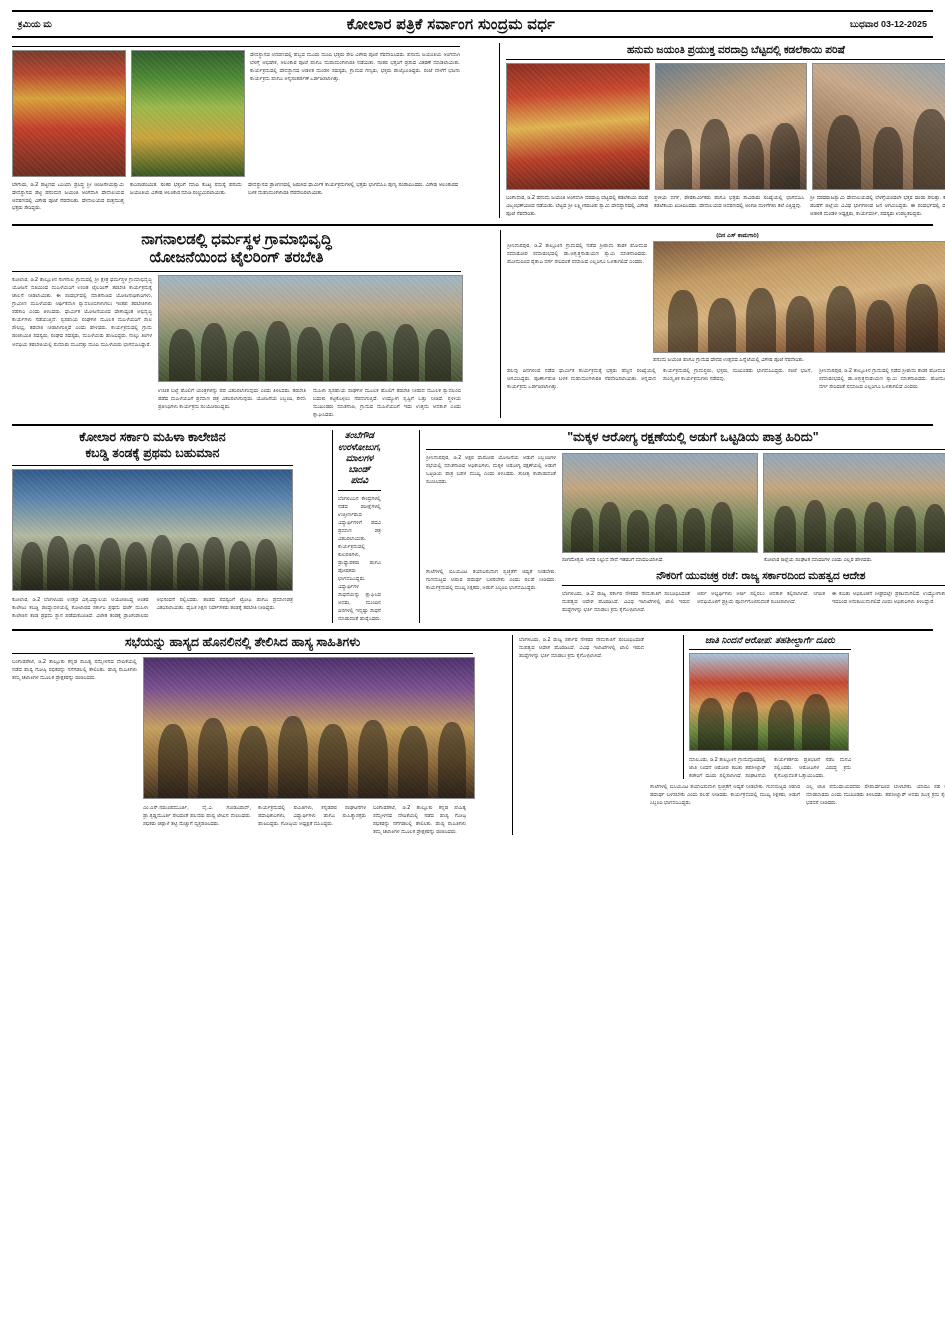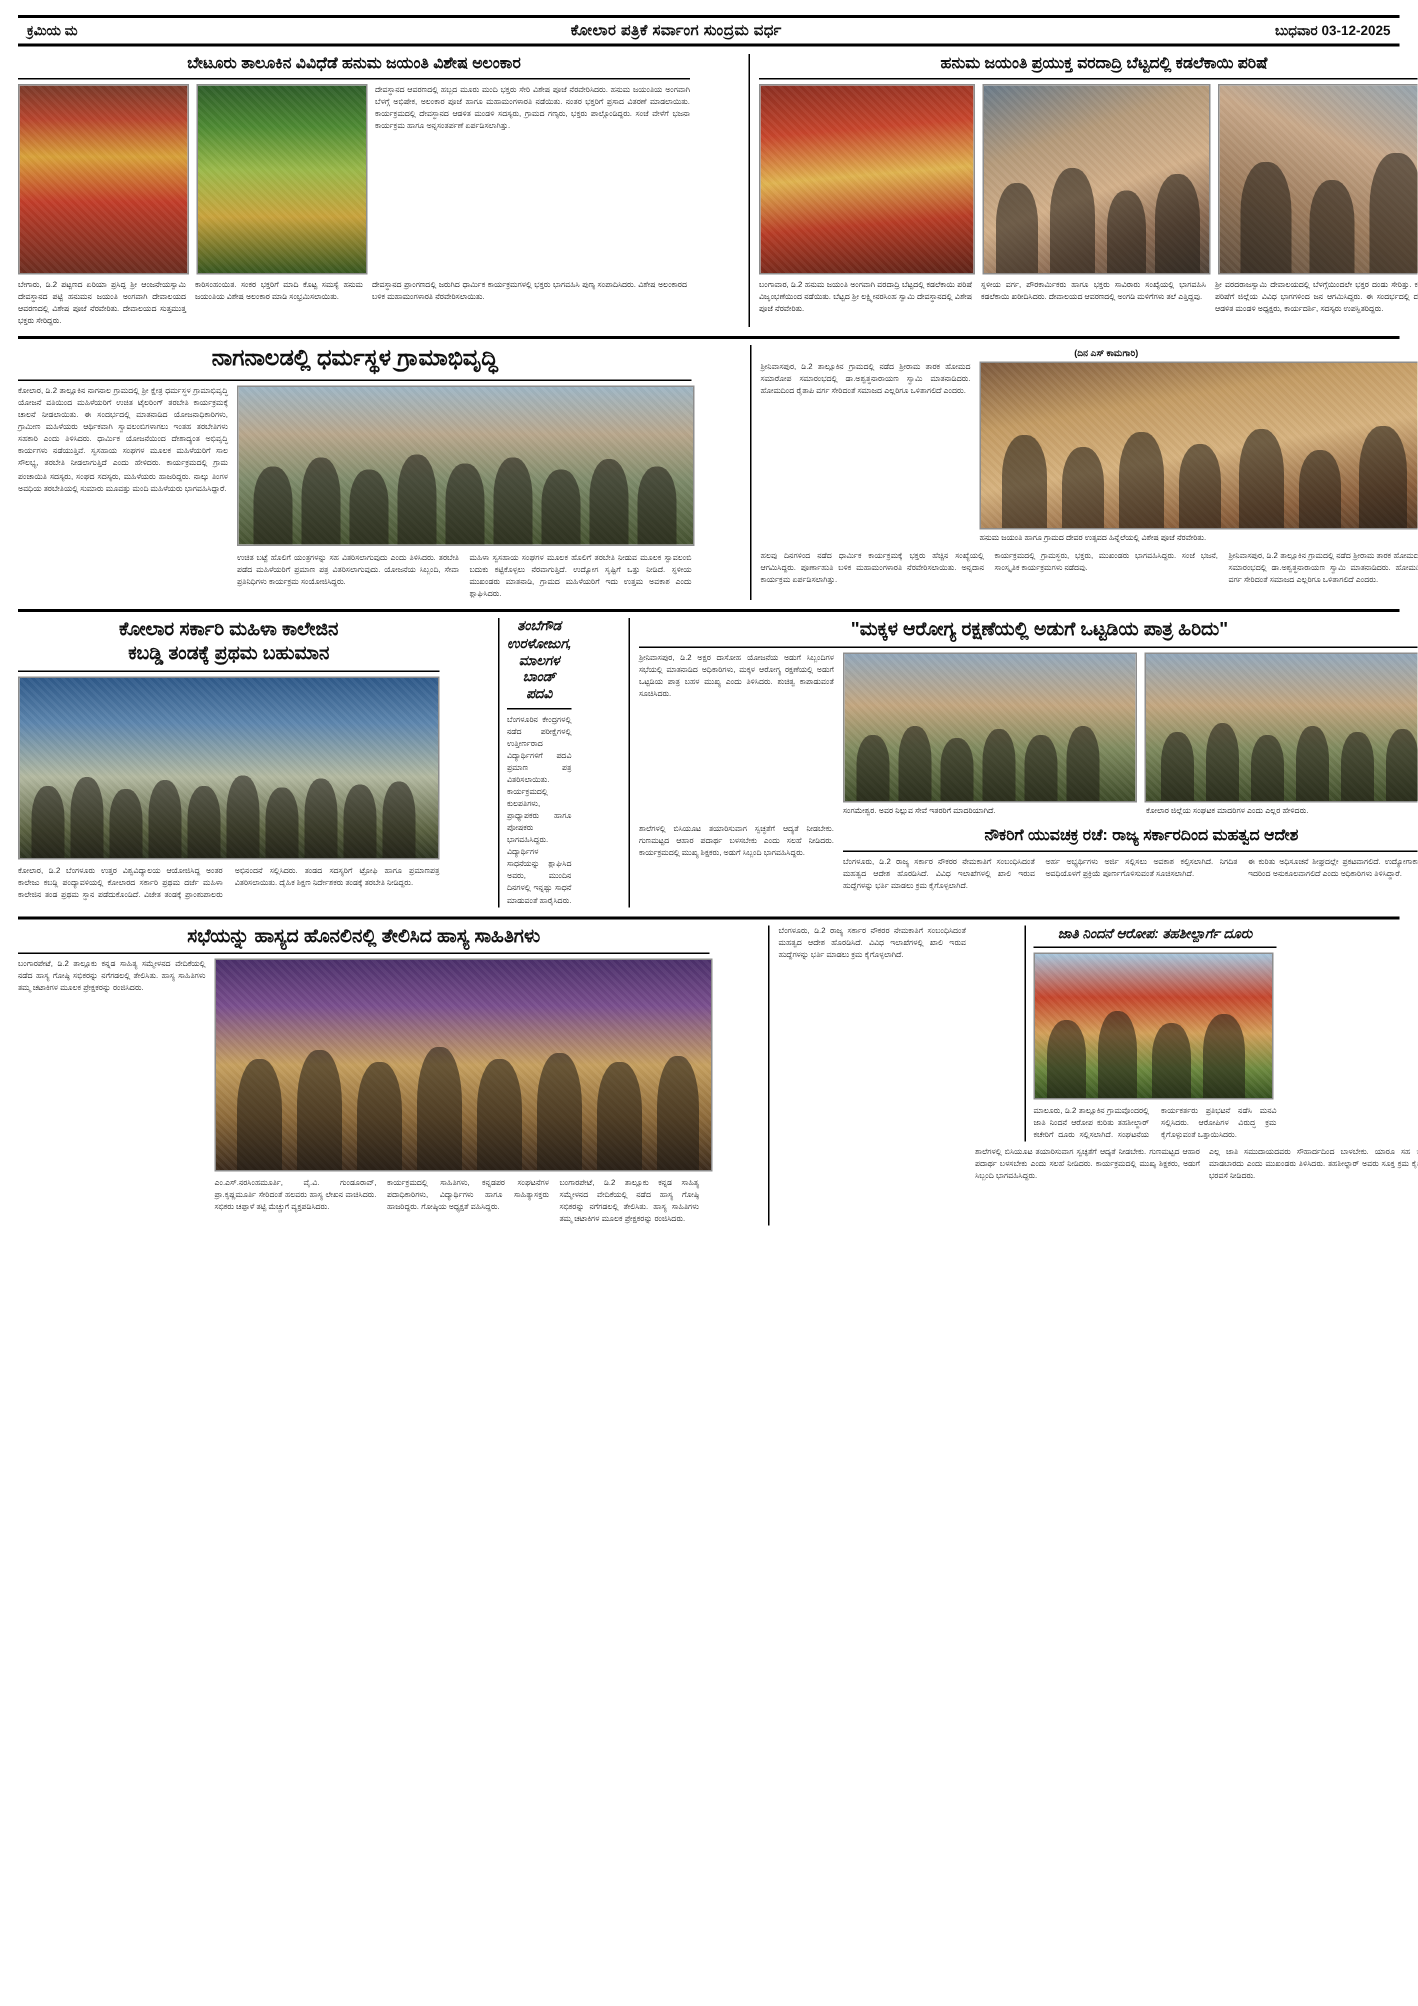--- a/index.html
+++ b/index.html
@@ -1,19 +1,19 @@
 <!DOCTYPE html>
 <html><head>
 <meta charset="utf-8">
 <style>
   html,body{margin:0;padding:0;background:#ffffff;}
   body{width:945px;height:1337px;font-family:"Liberation Sans",sans-serif;color:#111;}
   .page{position:relative;width:945px;height:1337px;box-sizing:border-box;padding:10px 12px;}
   .masthead{display:flex;align-items:center;justify-content:space-between;border-top:2px solid #000;border-bottom:2px solid #000;padding:3px 6px;font-size:9px;font-weight:bold;gap:33px;}
-  .masthead .center{font-size:10px;letter-spacing:.3px;}
+  .masthead .center{font-size:15px;letter-spacing:.3px;}
   .hr2{border-bottom:2px solid #000;margin:4px 0;}
   .hr1{border-bottom:1px solid #000;margin:3px 0;}
   .hl{font-weight:bold;text-align:center;line-height:1.25;}
   .hl.big{font-size:15px;}
   .hl.mid{font-size:12.5px;}
   .hl.sm{font-size:10.5px;}
   .hl.xs{font-size:9px;font-style:italic;}
   .body-text{font-size:5.2px;line-height:1.55;text-align:justify;color:#222;
     -webkit-hyphens:auto;hyphens:auto;word-spacing:0px;}
   .cols2{column-count:2;column-gap:8px;}
@@ -49,21 +49,20 @@
 
   <div class="masthead">
     <div class="topbar-l">ಕ್ರಮಿಯ ಮ</div>
     <div class="center">ಕೋಲಾರ ಪತ್ರಿಕೆ  ಸರ್ವಾಂಗ ಸುಂದ್ರಮ ವರ್ಧ</div>
     <div class="topbar-r">ಬುಧವಾರ 03-12-2025</div>
   </div>
 
   <div class="flex" style="margin-top:5px;">
 
     <div style="width:455px;padding-right:6px;">
-      <div class="hl sm">ಬೇಟೂರು ತಾಲೂಕಿನ ವಿವಿಧೆಡೆ ಹನುಮ ಜಯಂತಿ ವಿಶೇಷ ಅಲಂಕಾರ</div>
       <div class="hr1"></div>
       <div class="flex" style="gap:5px;margin-top:3px;">
         <div class="photo p-shrine" style="width:112px;height:125px;">
             <div class="noise"></div>
           </div>
         <div class="photo p-shrine2" style="width:112px;height:125px;">
             <div class="noise"></div>
           </div>
         <div class="body-text" style="width:210px;">ದೇವಸ್ಥಾನದ ಆವರಣದಲ್ಲಿ ಹಬ್ಬದ ಮೂರು ಮಂದಿ ಭಕ್ತರು ಸೇರಿ ವಿಶೇಷ ಪೂಜೆ ನೆರವೇರಿಸಿದರು. ಹನುಮ ಜಯಂತಿಯ ಅಂಗವಾಗಿ ಬೆಳಗ್ಗೆ ಅಭಿಷೇಕ, ಅಲಂಕಾರ ಪೂಜೆ ಹಾಗೂ ಮಹಾಮಂಗಳಾರತಿ ನಡೆಯಿತು. ನಂತರ ಭಕ್ತರಿಗೆ ಪ್ರಸಾದ ವಿತರಣೆ ಮಾಡಲಾಯಿತು. ಕಾರ್ಯಕ್ರಮದಲ್ಲಿ ದೇವಸ್ಥಾನದ ಆಡಳಿತ ಮಂಡಳಿ ಸದಸ್ಯರು, ಗ್ರಾಮದ ಗಣ್ಯರು, ಭಕ್ತರು ಪಾಲ್ಗೊಂಡಿದ್ದರು. ಸಂಜೆ ವೇಳೆಗೆ ಭಜನಾ ಕಾರ್ಯಕ್ರಮ ಹಾಗೂ ಅನ್ನಸಂತರ್ಪಣೆ ಏರ್ಪಡಿಸಲಾಗಿತ್ತು.</div>
       </div>
@@ -106,20 +105,21 @@
       </div>
     </div>
   </div>
 
   <div class="hr2" style="margin-top:6px;"></div>
 
   <div class="flex">
 
     <div style="width:455px;padding-right:6px;">
       <div class="hl big">ನಾಗನಾಲಡಲ್ಲಿ  ಧರ್ಮಸ್ಥಳ  ಗ್ರಾಮಾಭಿವೃದ್ಧಿ</div>
+      <div class="hl big">ಯೋಜನೆಯಿಂದ  ಟೈಲರಿಂಗ್  ತರಬೇತಿ</div>
       <div class="hr1" style="margin-top:4px;"></div>
       <div class="flex" style="gap:6px;margin-top:3px;">
         <div class="body-text" style="width:140px;">ಕೋಲಾರ, ಡಿ.2 ತಾಲ್ಲೂಕಿನ ನಾಗನಾಲ ಗ್ರಾಮದಲ್ಲಿ ಶ್ರೀ ಕ್ಷೇತ್ರ ಧರ್ಮಸ್ಥಳ ಗ್ರಾಮಾಭಿವೃದ್ಧಿ ಯೋಜನೆ ವತಿಯಿಂದ ಮಹಿಳೆಯರಿಗೆ ಉಚಿತ ಟೈಲರಿಂಗ್ ತರಬೇತಿ ಕಾರ್ಯಕ್ರಮಕ್ಕೆ ಚಾಲನೆ ನೀಡಲಾಯಿತು. ಈ ಸಂದರ್ಭದಲ್ಲಿ ಮಾತನಾಡಿದ ಯೋಜನಾಧಿಕಾರಿಗಳು, ಗ್ರಾಮೀಣ ಮಹಿಳೆಯರು ಆರ್ಥಿಕವಾಗಿ ಸ್ವಾವಲಂಬಿಗಳಾಗಲು ಇಂತಹ ತರಬೇತಿಗಳು ಸಹಕಾರಿ ಎಂದು ತಿಳಿಸಿದರು. ಧಾರ್ಮಿಕ ಯೋಜನೆಯಿಂದ ದೇಶಾದ್ಯಂತ ಅಭಿವೃದ್ಧಿ ಕಾರ್ಯಗಳು ನಡೆಯುತ್ತಿವೆ. ಸ್ವಸಹಾಯ ಸಂಘಗಳ ಮೂಲಕ ಮಹಿಳೆಯರಿಗೆ ಸಾಲ ಸೌಲಭ್ಯ, ತರಬೇತಿ ನೀಡಲಾಗುತ್ತಿದೆ ಎಂದು ಹೇಳಿದರು. ಕಾರ್ಯಕ್ರಮದಲ್ಲಿ ಗ್ರಾಮ ಪಂಚಾಯಿತಿ ಸದಸ್ಯರು, ಸಂಘದ ಸದಸ್ಯರು, ಮಹಿಳೆಯರು ಹಾಜರಿದ್ದರು. ನಾಲ್ಕು ತಿಂಗಳ ಅವಧಿಯ ತರಬೇತಿಯಲ್ಲಿ ಸುಮಾರು ಮೂವತ್ತು ಮಂದಿ ಮಹಿಳೆಯರು ಭಾಗವಹಿಸಿದ್ದಾರೆ.</div>
         <div style="width:303px;">
           <div class="photo p-group" style="width:303px;height:105px;">
               <div class="noise"></div>
             <div class="figs">
               <div class="fig" style="left:10px;width:26px;height:52px;"></div>
                 <div class="fig" style="left:42px;width:26px;height:58px;"></div>
               <div class="fig" style="left:74px;width:26px;height:50px;"></div>

